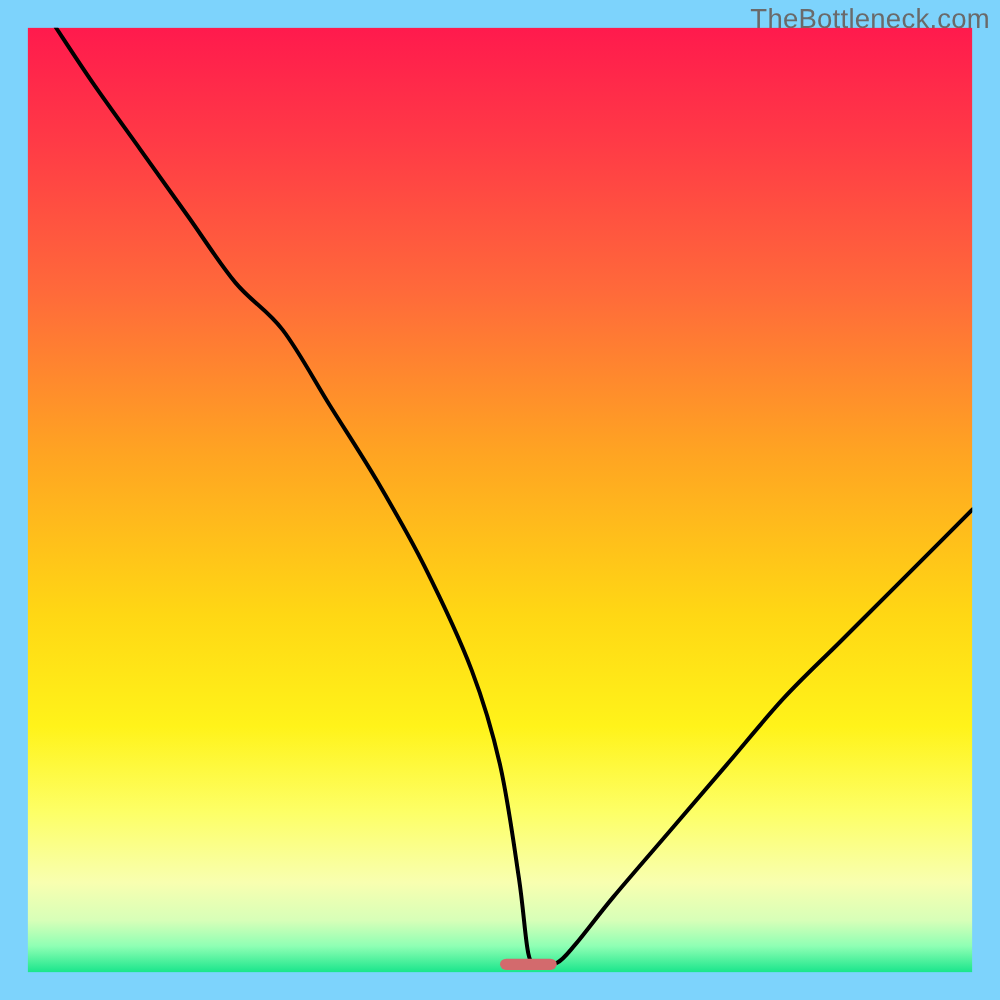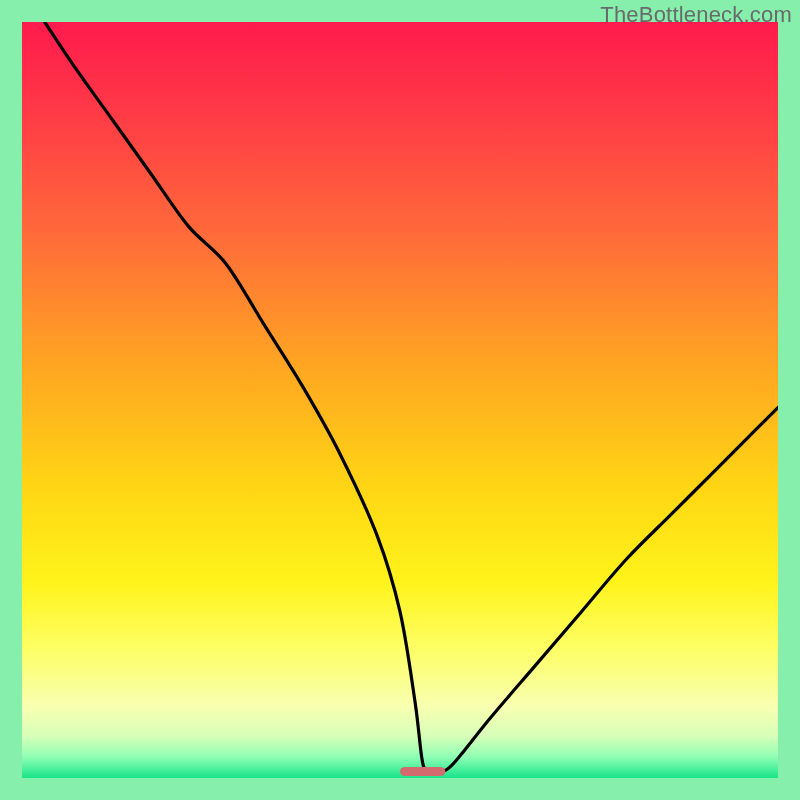--- a/index.html
+++ b/index.html
@@ -10,21 +10,21 @@
     background: #000;
     overflow: hidden;
     font-family: Arial, Helvetica, sans-serif;
   }
   .frame {
     position: absolute;
     left: 0;
     top: 0;
     width: 800px;
     height: 800px;
-    background: #86efac;
+    background: #7dd3fc;
   }
   .plot-area {
     position: absolute;
     left: 22px;
     top: 22px;
     width: 756px;
     height: 756px;
     overflow: hidden;
   }
   .watermark {

